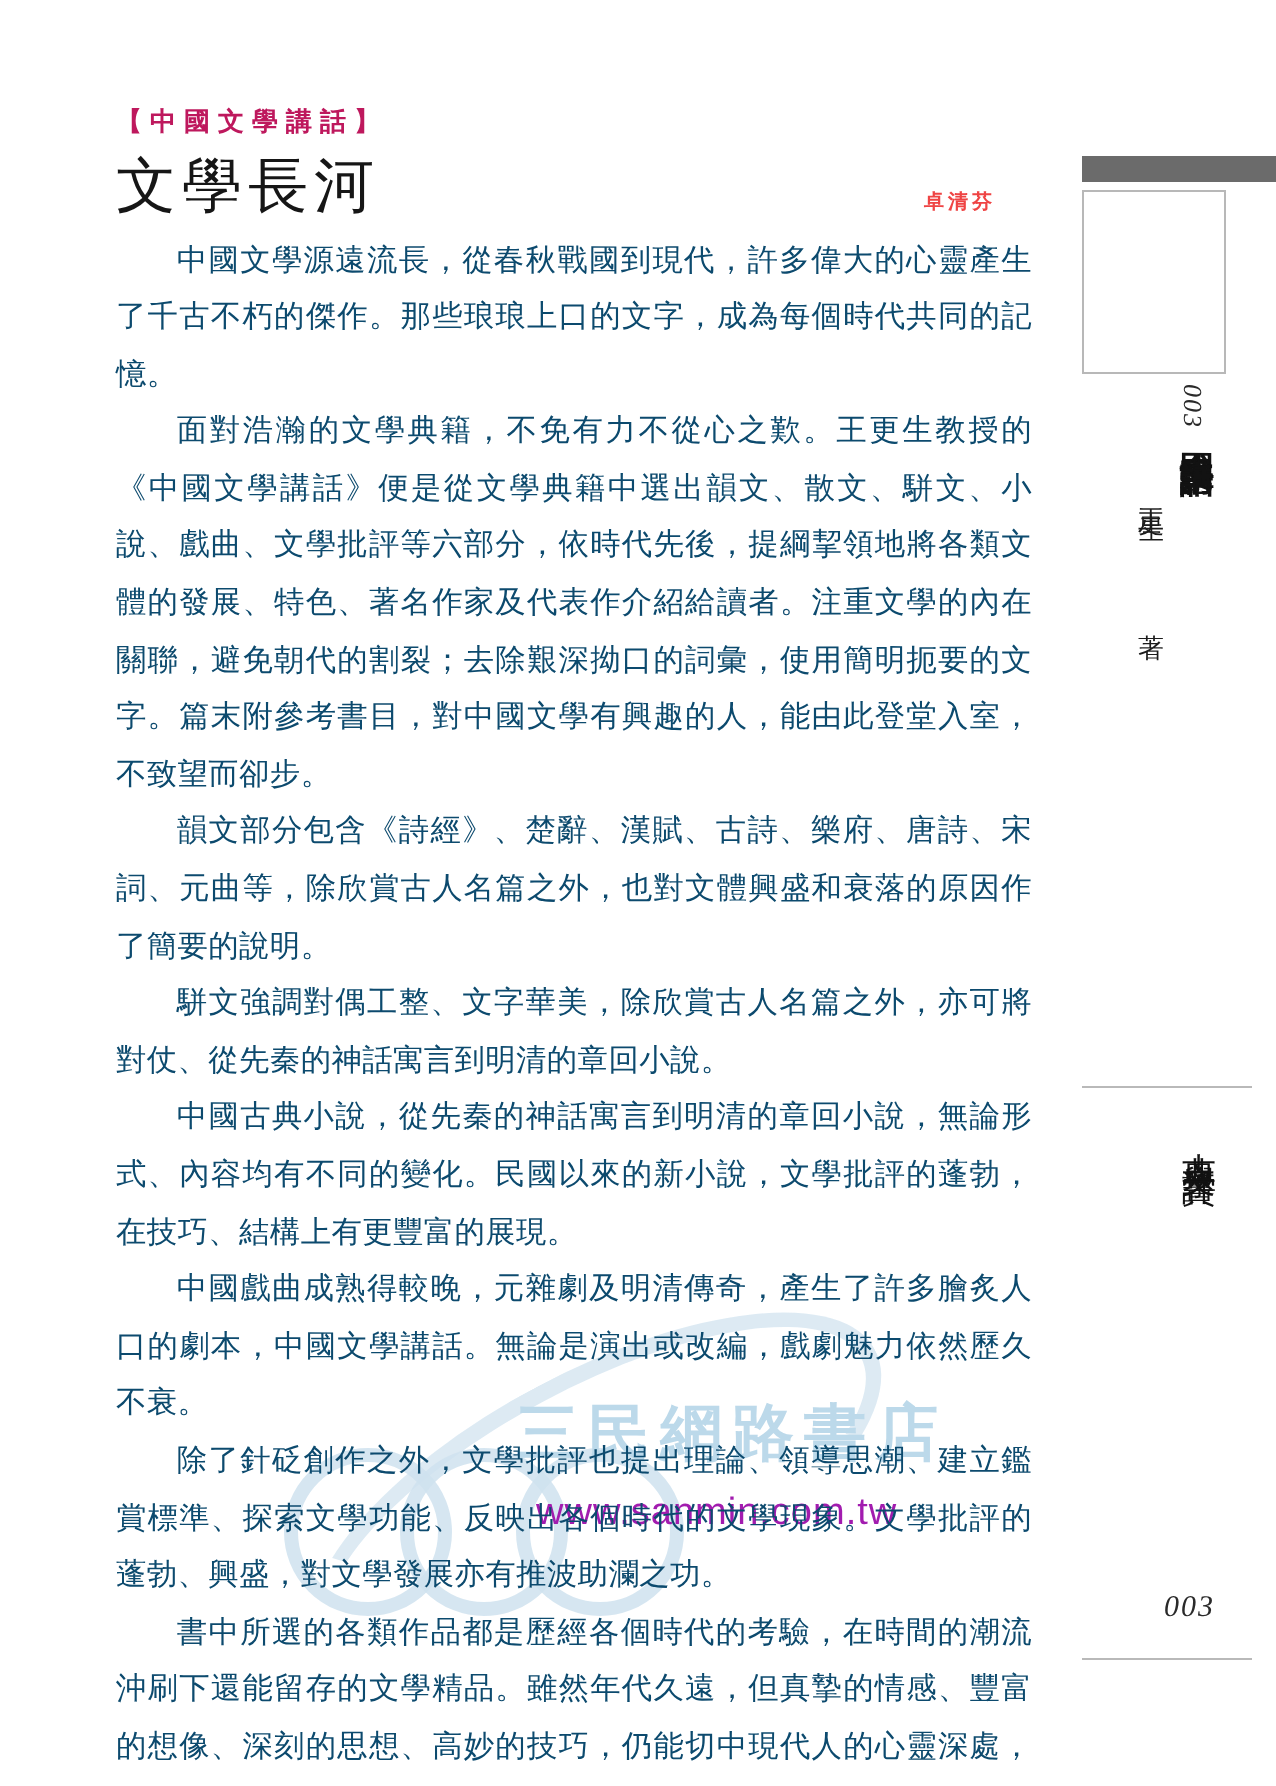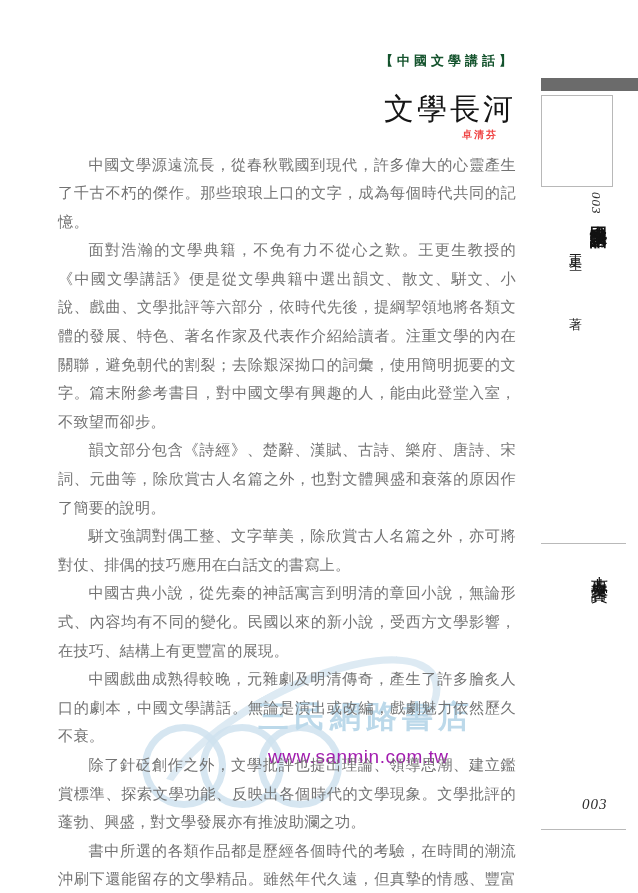--- a/index.html
+++ b/index.html
@@ -77,32 +77,30 @@
     position: absolute;
     left: 58px;
     top: 52px;
     width: 458px;
     z-index: 3;
   }
   .kicker {
     font-size: 13px;
     letter-spacing: 4px;
     font-weight: bold;
-    color: #14532d;
+    color: #be185d;
     font-family: "Liberation Sans", "DejaVu Sans", sans-serif;
-    margin: 0 0 20px 0;
-    white-space: nowrap;
-    text-align: right;
+    margin: 0 0 5px 0;
+    white-space: nowrap;
   }
   .title-row {
     display: flex;
     align-items: flex-end;
     justify-content: space-between;
     margin-bottom: 2px;
-    flex-direction: column;
   }
   .title {
     font-size: 30px;
     letter-spacing: 3px;
     font-weight: normal;
     margin: 0;
     line-height: 1.25;
     color: #161616;
     font-family: "Liberation Serif", "DejaVu Serif", serif;
   }
@@ -118,21 +116,21 @@
 
   .body-text { margin-top: 4px; }
   .body-text p {
     margin: 0;
     font-size: 15.2px;
     line-height: 28.6px;
     text-align: justify;
     text-justify: inter-ideograph;
     text-indent: 2em;
     letter-spacing: .2px;
-    color: #737373;
+    color: #0c4a6e;
   }
 
   
   .sidebar {
     position: absolute;
     left: 530px;
     top: 0;
     width: 108px;
     height: 643px;
     z-index: 3;
@@ -241,22 +239,22 @@
   <div class="article">
     <div class="kicker">【中國文學講話】</div>
     <div class="title-row">
       <h1 class="title">文學長河</h1>
       <div class="byline">卓清芬</div>
     </div>
     <div class="body-text">
       <p>中國文學源遠流長，從春秋戰國到現代，許多偉大的心靈產生了千古不朽的傑作。那些琅琅上口的文字，成為每個時代共同的記憶。</p>
       <p>面對浩瀚的文學典籍，不免有力不從心之歎。王更生教授的《中國文學講話》便是從文學典籍中選出韻文、散文、駢文、小說、戲曲、文學批評等六部分，依時代先後，提綱挈領地將各類文體的發展、特色、著名作家及代表作介紹給讀者。注重文學的內在關聯，避免朝代的割裂；去除艱深拗口的詞彙，使用簡明扼要的文字。篇末附參考書目，對中國文學有興趣的人，能由此登堂入室，不致望而卻步。</p>
       <p>韻文部分包含《詩經》、楚辭、漢賦、古詩、樂府、唐詩、宋詞、元曲等，除欣賞古人名篇之外，也對文體興盛和衰落的原因作了簡要的說明。</p>
-      <p>駢文強調對偶工整、文字華美，除欣賞古人名篇之外，亦可將對仗、排偶的技巧應用在白話文的書寫上。</p>
-      <p>中國古典小說，從先秦的神話寓言到明清的章回小說，無論形式、內容均有不同的變化。民國以來的新小說，受西方文學影響，在技巧、結構上有更豐富的展現。</p>
+      <p>駢文強調對偶工整、文字華美，除欣賞古人名篇之外，亦可將對仗、從先秦的神話寓言到明清的章回小說。</p>
+      <p>中國古典小說，從先秦的神話寓言到明清的章回小說，無論形式、內容均有不同的變化。民國以來的新小說，文學批評的蓬勃，在技巧、結構上有更豐富的展現。</p>
       <p>中國戲曲成熟得較晚，元雜劇及明清傳奇，產生了許多膾炙人口的劇本，中國文學講話。無論是演出或改編，戲劇魅力依然歷久不衰。</p>
       <p>除了針砭創作之外，文學批評也提出理論、領導思潮、建立鑑賞標準、探索文學功能、反映出各個時代的文學現象。文學批評的蓬勃、興盛，對文學發展亦有推波助瀾之功。</p>
       <p>書中所選的各類作品都是歷經各個時代的考驗，在時間的潮流沖刷下還能留存的文學精品。雖然年代久遠，但真摯的情感、豐富的想像、深刻的思想、高妙的技巧，仍能切中現代人的心靈深處，引起強烈的共鳴。</p>
     </div>
   </div>
 
   <div class="sidebar">
     <div class="sb-bar"></div>
     <div class="sb-cover"></div>
 

